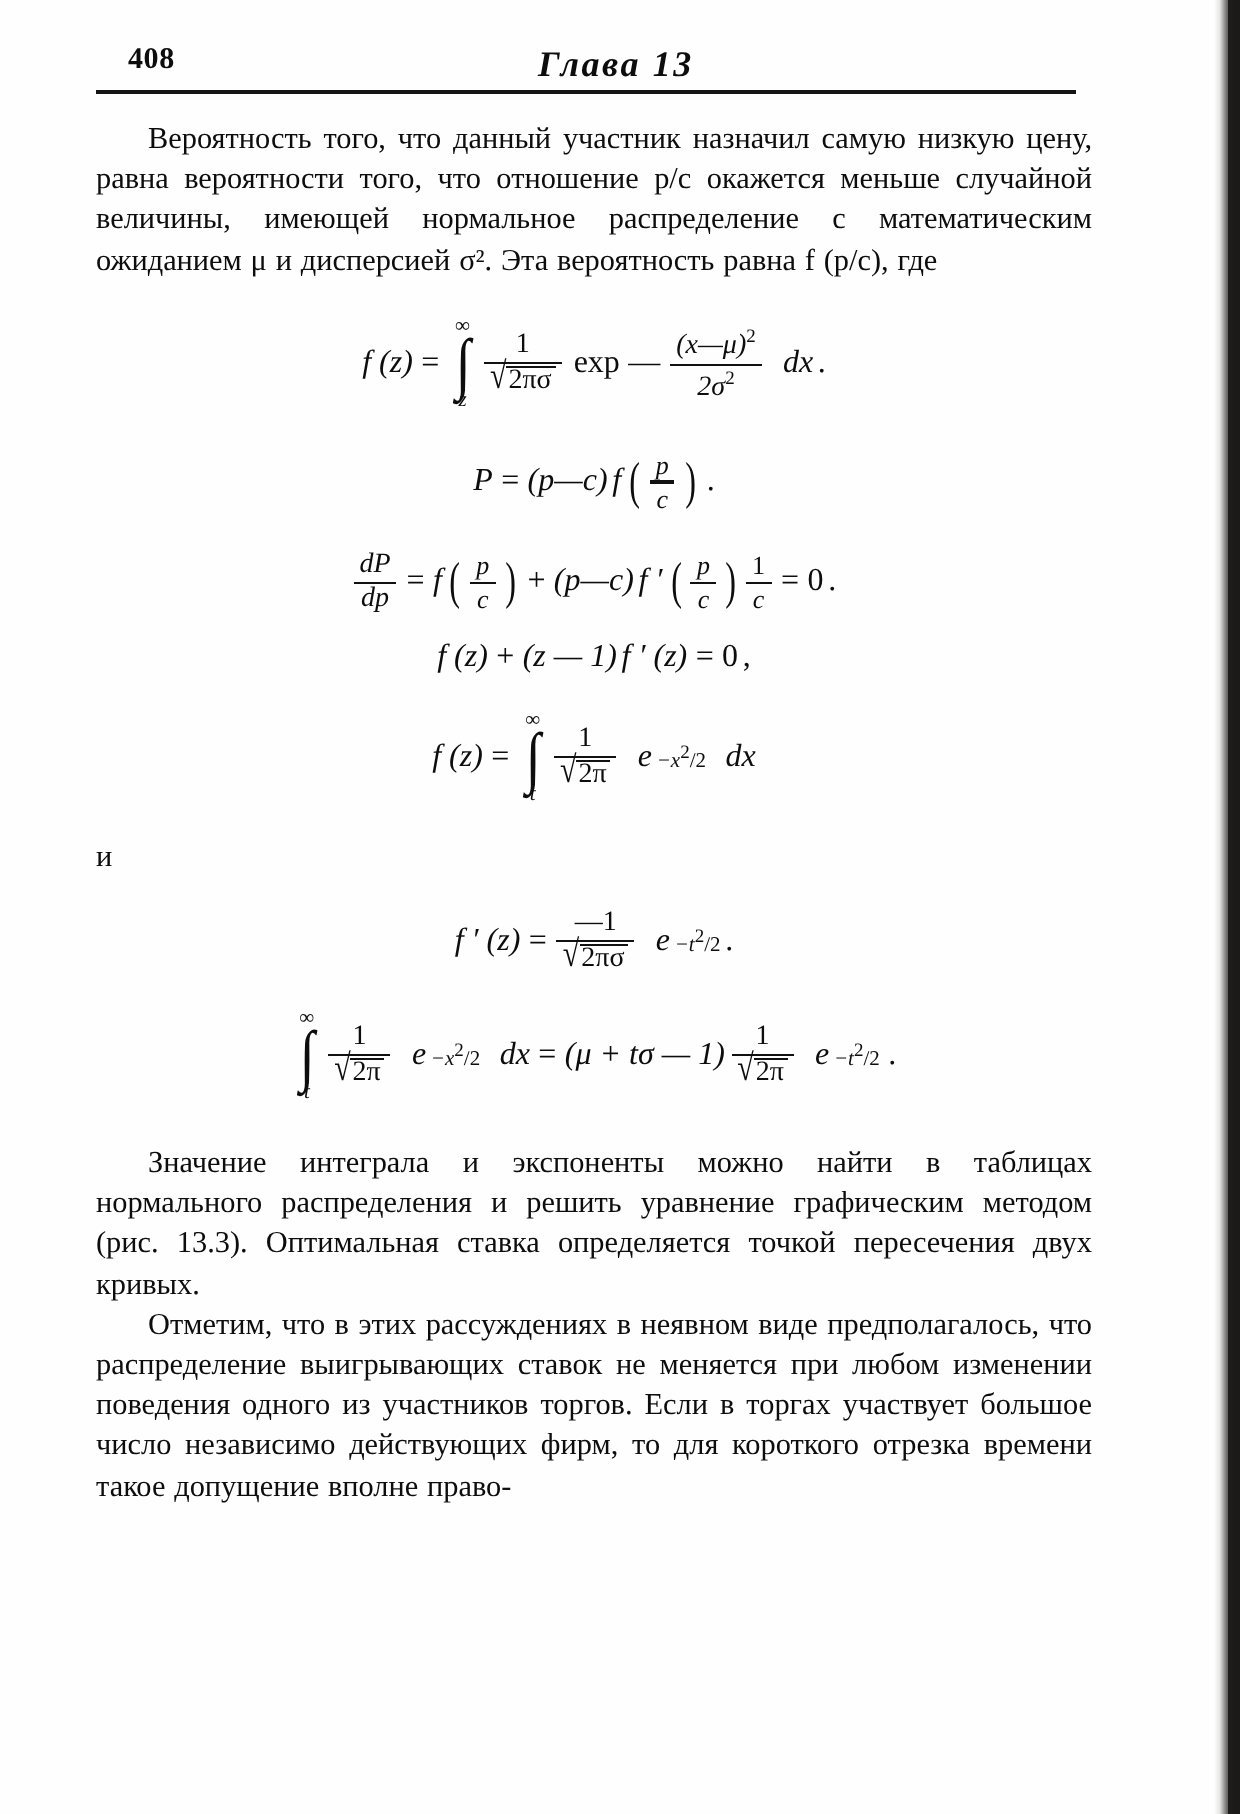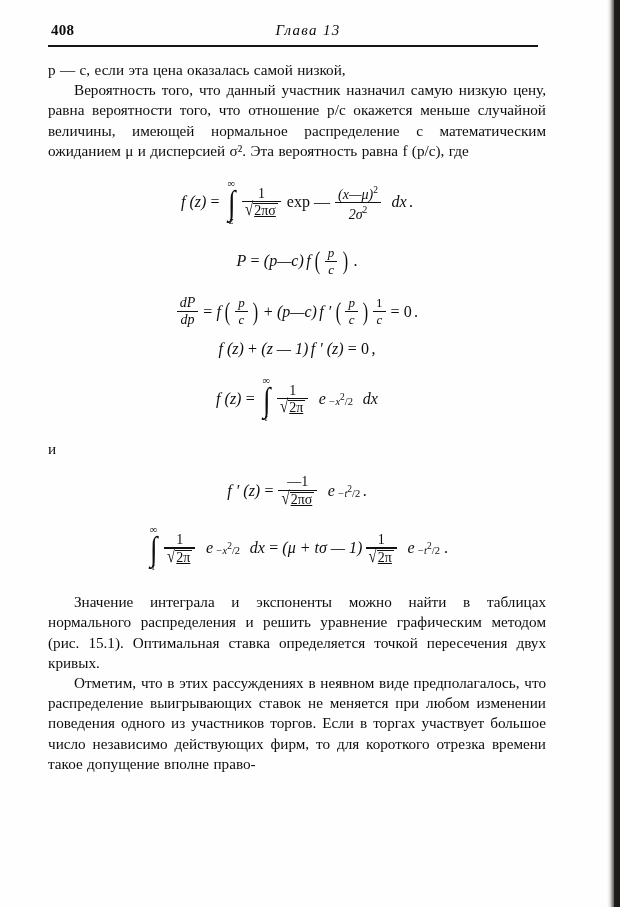--- a/index.html
+++ b/index.html
@@ -49,31 +49,31 @@
   }
   
   .runhead {
     position: relative;
     height: 40px;
     padding-top: 22px;
     box-sizing: border-box;
   }
   .folio {
     position: absolute;
-    left: 3px;
+    left: 16px;
     top: 22px;
     font-size: 15px;
     font-weight: bold;
     letter-spacing: .3px;
   }
   .chapter-title {
     text-align: center;
-    font-size: 15px;
+    font-size: 18px;
     font-style: italic;
-    font-weight: normal;
+    font-weight: bold;
     letter-spacing: 1.3px;
     padding-right: 12px;
   }
   .rule {
     height: 2px;
     background: #151515;
     margin: 5px 42px 0 0;
   }
   
   .body {
@@ -158,21 +158,20 @@
   .sqrt .rad {
     font-size: 15px;
     font-style: italic;
     line-height: 1;
     transform: translateY(-1px) scaleY(1.25);
   }
   .sqrt .radicand {
     border-top: 1.4px solid #111;
     padding: 0 2px 0 1px;
     font-style: normal;
-    text-decoration: underline;
   }
   
   sup.sm { font-size: 9.5px; vertical-align: super; font-style: normal; }
   .expo { font-size: 10.5px; vertical-align: super; font-style: italic; }
   .expo .up { font-style: normal; }
   
   .paren {
     font-size: 26px;
     font-style: normal;
     line-height: 18px;
@@ -190,21 +189,20 @@
   <div class="content">
 
     <div class="runhead">
       <div class="folio">408</div>
       <div class="chapter-title">Глава 13</div>
     </div>
     <div class="rule"></div>
 
     <div class="body">
 
-      <p class="para noindent">p — c, если эта цена оказалась самой низкой,</p>
 
       <p class="para">Вероятность того, что данный участник назначил самую низкую цену, равна вероятности того, что отношение p/c окажется меньше случайной величины, имеющей нормальное распределение с математическим ожиданием μ и дисперсией σ². Эта вероятность равна f (p/c), где</p>
 
       <div class="eq" style="margin:18px 0 20px 0;">
         <span class="mathrow">
           <span>f (z)</span>
           <span class="op">=</span>
           <span class="integral">
             <span class="lim">∞</span>
             <span class="sign">∫</span>
@@ -388,20 +386,20 @@
               </span>
             </span>
           </span>
           <span class="spacer-s"></span>
           <span>e</span>
           <span class="expo"><span>−t</span><sup class="sm">2</sup><span class="up">/2</span></span>
           <span class="up" style="margin-left:3px;">.</span>
         </span>
       </div>
 
-      <p class="para">Значение интеграла и экспоненты можно найти в таблицах нормального распределения и решить уравнение графическим методом (рис. 15.1). Оптимальная ставка определяется точкой пересечения двух кривых.</p>
+      <p class="para">Значение интеграла и экспоненты можно найти в таблицах нормального распределения и решить уравнение графическим методом (рис. 13.3). Оптимальная ставка определяется точкой пересечения двух кривых.</p>
       <p class="para">Отметим, что в этих рассуждениях в неявном виде предполагалось, что распределение выигрывающих ставок не меняется при любом изменении поведения одного из участников торгов. Если в торгах участвует большое число независимо действующих фирм, то для короткого отрезка времени такое допущение вполне право-</p>
 
     </div>
   </div>
 
   <div class="scan-edge"></div>
 </div>
 
 </body></html>

